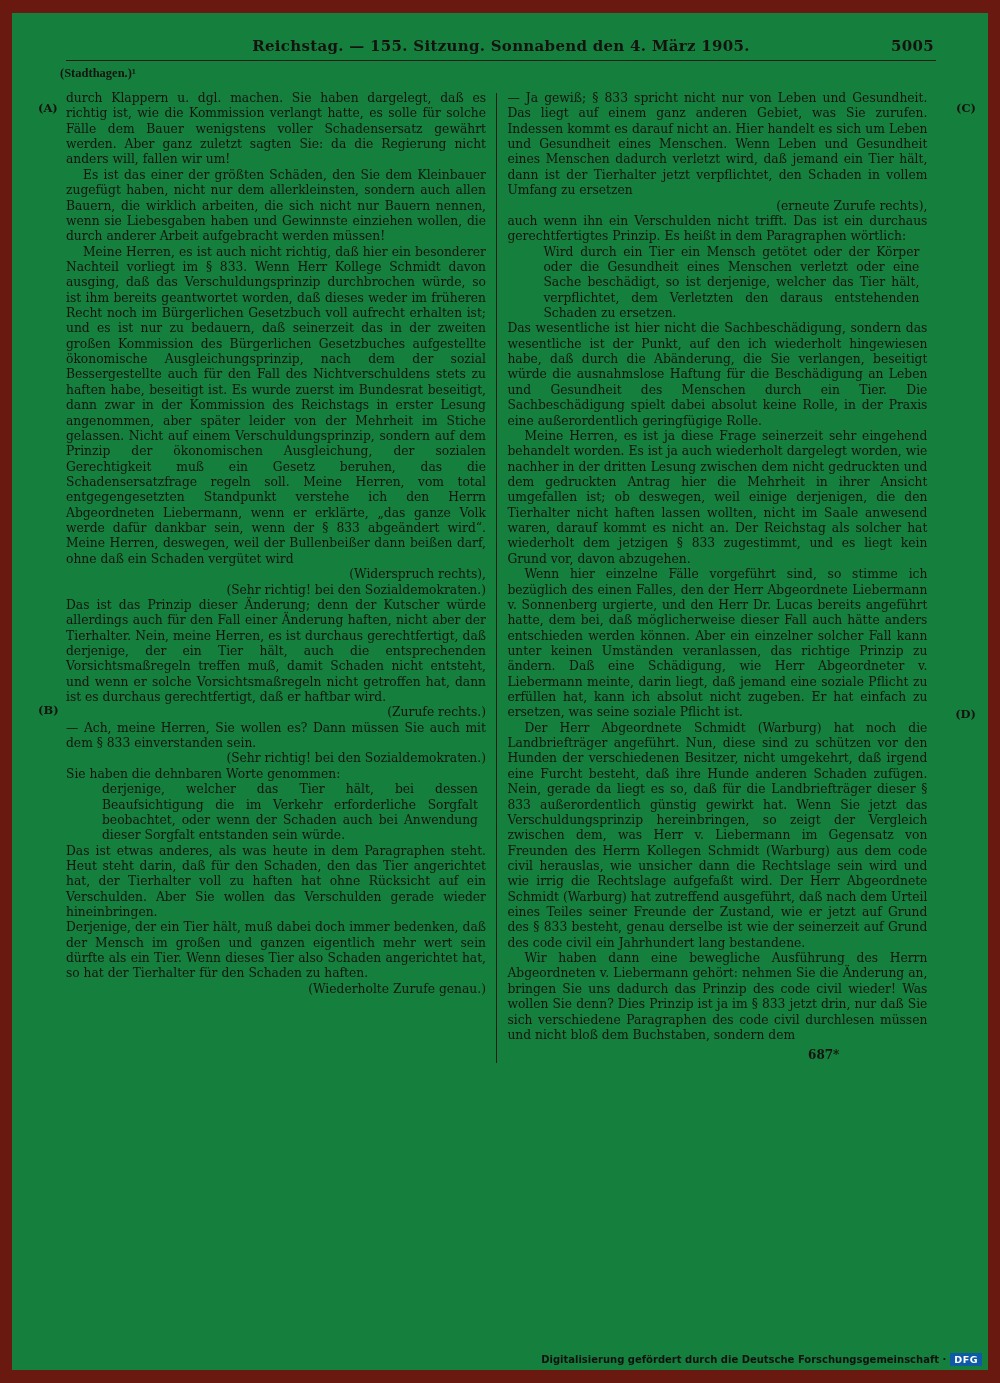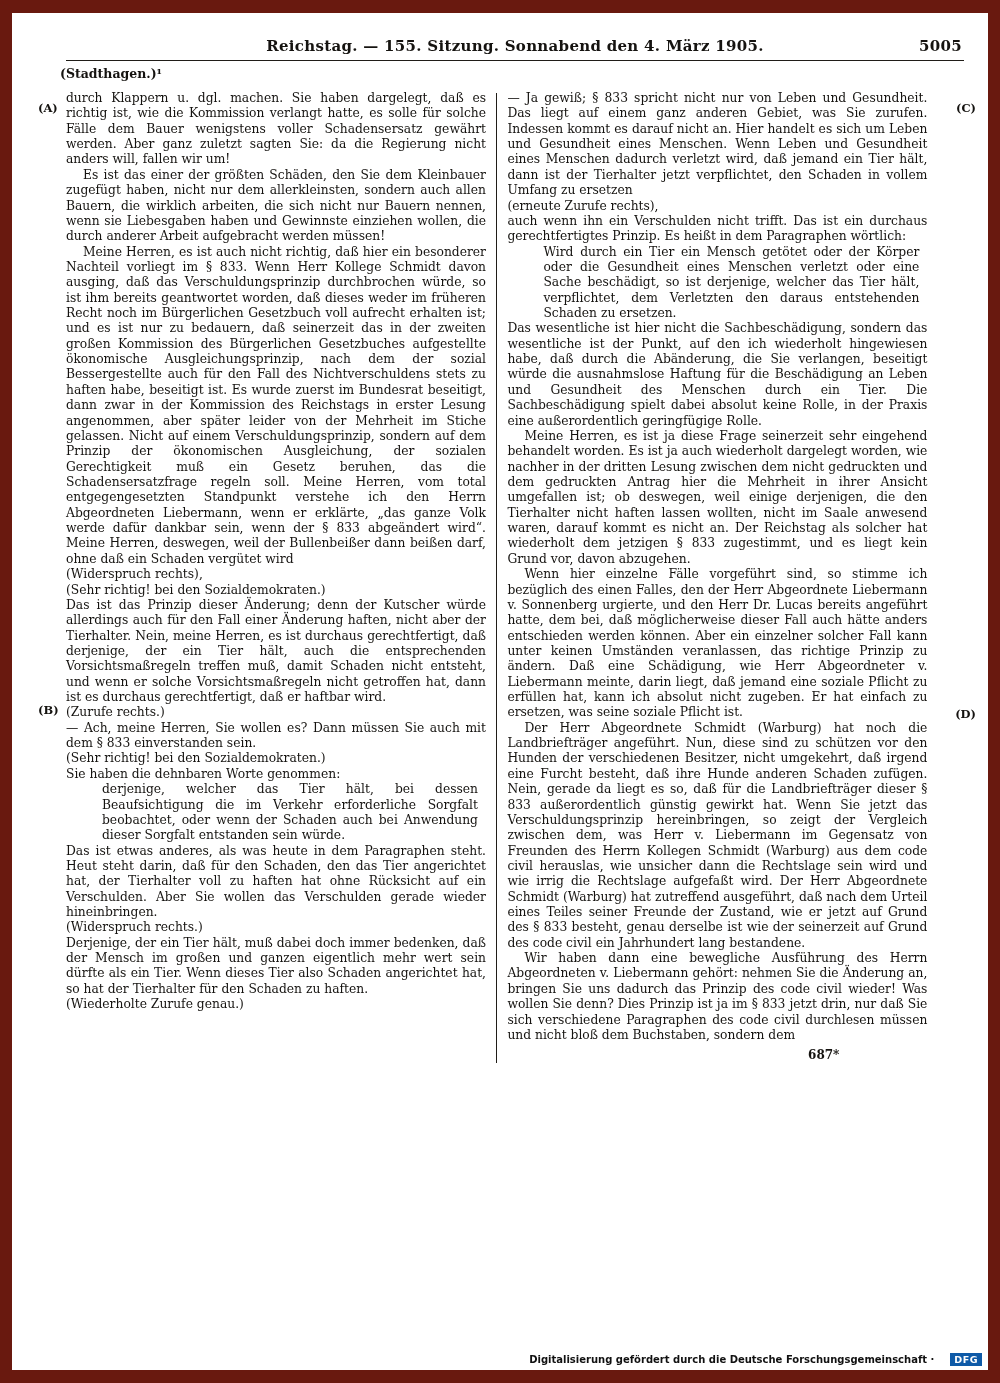--- a/index.html
+++ b/index.html
@@ -1,37 +1,37 @@
 <!DOCTYPE html>
 <html><head>
 <meta charset="utf-8">
 <style>
   * { margin:0; padding:0; box-sizing:border-box; }
   html,body { width:1000px; height:1383px; }
   body { font-family:"DejaVu Serif", serif; background:#ffffff; }
   .scan-border { width:1000px; height:1383px; background:#69190f; padding:13px 12px 13px 12px; }
-  .page { width:100%; height:100%; background:#ffffff; position:relative; padding:24px 24px 26px 54px; overflow:hidden; color:#151310; }
+  .page { width:100%; height:100%; background:#15803d; position:relative; padding:24px 52px 26px 54px; overflow:hidden; color:#151310; }
   .header-row { position:relative; text-align:center; font-weight:bold; font-size:15px; letter-spacing:0.3px; }
   .page-num { position:absolute; right:2px; top:0; font-weight:bold; }
   .head-rule { border-bottom:1.6px solid #201d18; margin-top:5px; }
-  .speaker-note { font-weight:bold; font-size:12.5px; margin-top:5px; margin-left:-6px; }
+  .speaker-note { font-weight:bold; font-size:12.5px; margin-top:5px; margin-left:-6px;font-family:Liberation Serif, serif; }
   .columns { display:flex; margin-top:10px; align-items:stretch; }
   .col { width:420px; font-size:12.3px; line-height:1.25; text-align:justify; }
   .col-divider { width:1.4px; background:#201d18; margin:2px 10px 0 10px; }
   .para { text-indent:17px; }
   .para-flush { text-indent:0; }
-  .stage { text-align:left; text-indent:0; }
+  .stage { text-align:right; text-indent:0; }
   .bquote { padding-left:36px; padding-right:8px; }
   .marker { position:absolute; font-size:11.5px; font-weight:bold; font-family:"DejaVu Serif", serif; }
   .marker-a { left:26px; top:88px; }
   .marker-b { left:26px; top:690px; }
   .marker-c { right:12px; top:88px; }
   .marker-d { right:12px; top:694px; }
   .catchword { text-align:right; padding-right:88px; margin-top:5px; font-weight:bold; font-size:12px; }
-  .digi-footer { position:absolute; bottom:4px; right:6px; display:flex; align-items:center; gap:16px;
+  .digi-footer { position:absolute; bottom:4px; right:6px; display:flex; align-items:center; gap:4px;
                  font-family:"DejaVu Sans", sans-serif; font-size:10px; font-weight:bold; color:#111; }
   .dfg-logo { background:#0e5aa7; color:#ffffff; font-weight:bold; font-size:9.5px; padding:1px 4px; letter-spacing:0.5px; }
 </style>
 </head>
 <body>
 
 <div class="scan-border">
   <div class="page">
 
     <div class="header-row">
@@ -55,21 +55,20 @@
         <p class="para">Meine Herren, es ist auch nicht richtig, daß hier ein besonderer Nachteil vorliegt im § 833.  Wenn Herr Kollege Schmidt davon ausging, daß das Verschuldungsprinzip durchbrochen würde, so ist ihm bereits geantwortet worden, daß dieses weder im früheren Recht noch im Bürgerlichen Gesetzbuch voll aufrecht erhalten ist; und es ist nur zu bedauern, daß seinerzeit das in der zweiten großen Kommission des Bürgerlichen Gesetzbuches aufgestellte ökonomische Ausgleichungsprinzip, nach dem der sozial Bessergestellte auch für den Fall des Nichtverschuldens stets zu haften habe, beseitigt ist.  Es wurde zuerst im Bundesrat beseitigt, dann zwar in der Kommission des Reichstags in erster Lesung angenommen, aber später leider von der Mehrheit im Stiche gelassen.  Nicht auf einem Verschuldungsprinzip, sondern auf dem Prinzip der ökonomischen Ausgleichung, der sozialen Gerechtigkeit muß ein Gesetz beruhen, das die Schadensersatzfrage regeln soll.  Meine Herren, vom total entgegengesetzten Standpunkt verstehe ich den Herrn Abgeordneten Liebermann, wenn er erklärte, „das ganze Volk werde dafür dankbar sein, wenn der § 833 abgeändert wird“.  Meine Herren, deswegen, weil der Bullenbeißer dann beißen darf, ohne daß ein Schaden vergütet wird</p>
         <p class="stage">(Widerspruch rechts),</p>
         <p class="stage">(Sehr richtig! bei den Sozialdemokraten.)</p>
         <p class="para-flush">Das ist das Prinzip dieser Änderung; denn der Kutscher würde allerdings auch für den Fall einer Änderung haften, nicht aber der Tierhalter.  Nein, meine Herren, es ist durchaus gerechtfertigt, daß derjenige, der ein Tier hält, auch die entsprechenden Vorsichtsmaßregeln treffen muß, damit Schaden nicht entsteht, und wenn er solche Vorsichtsmaßregeln nicht getroffen hat, dann ist es durchaus gerechtfertigt, daß er haftbar wird.</p>
         <p class="stage">(Zurufe rechts.)</p>
         <p class="para-flush">— Ach, meine Herren, Sie wollen es?  Dann müssen Sie auch mit dem § 833 einverstanden sein.</p>
         <p class="stage">(Sehr richtig! bei den Sozialdemokraten.)</p>
         <p class="para-flush">Sie haben die dehnbaren Worte genommen:</p>
         <p class="bquote">derjenige, welcher das Tier hält, bei dessen Beaufsichtigung die im Verkehr erforderliche Sorgfalt beobachtet, oder wenn der Schaden auch bei Anwendung dieser Sorgfalt entstanden sein würde.</p>
         <p class="para-flush">Das ist etwas anderes, als was heute in dem Paragraphen steht.  Heut steht darin, daß für den Schaden, den das Tier angerichtet hat, der Tierhalter voll zu haften hat ohne Rücksicht auf ein Verschulden.  Aber Sie wollen das Verschulden gerade wieder hineinbringen.</p>
-        <p class="stage">(Widerspruch rechts.)</p>
         <p class="para-flush">Derjenige, der ein Tier hält, muß dabei doch immer bedenken, daß der Mensch im großen und ganzen eigentlich mehr wert sein dürfte als ein Tier.  Wenn dieses Tier also Schaden angerichtet hat, so hat der Tierhalter für den Schaden zu haften.</p>
         <p class="stage">(Wiederholte Zurufe genau.)</p>
       </div>
 
       <div class="col-divider"></div>
 
       <div class="col">
         <p class="para-flush">— Ja gewiß; § 833 spricht nicht nur von Leben und Gesundheit.  Das liegt auf einem ganz anderen Gebiet, was Sie zurufen.  Indessen kommt es darauf nicht an. Hier handelt es sich um Leben und Gesundheit eines Menschen. Wenn Leben und Gesundheit eines Menschen dadurch verletzt wird, daß jemand ein Tier hält, dann ist der Tierhalter jetzt verpflichtet, den Schaden in vollem Umfang zu ersetzen</p>
         <p class="stage">(erneute Zurufe rechts),</p>
         <p class="para-flush">auch wenn ihn ein Verschulden nicht trifft.  Das ist ein durchaus gerechtfertigtes Prinzip.  Es heißt in dem Paragraphen wörtlich:</p>

